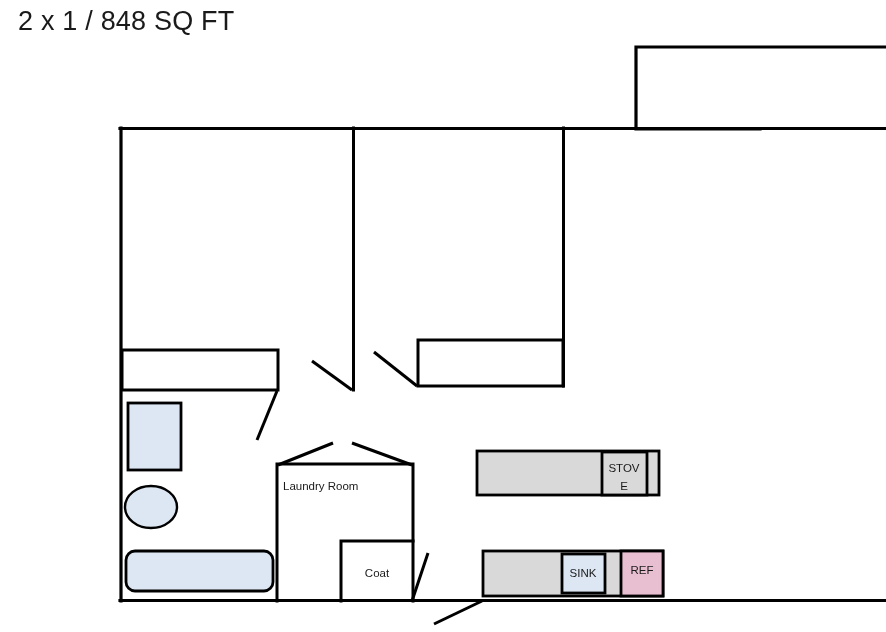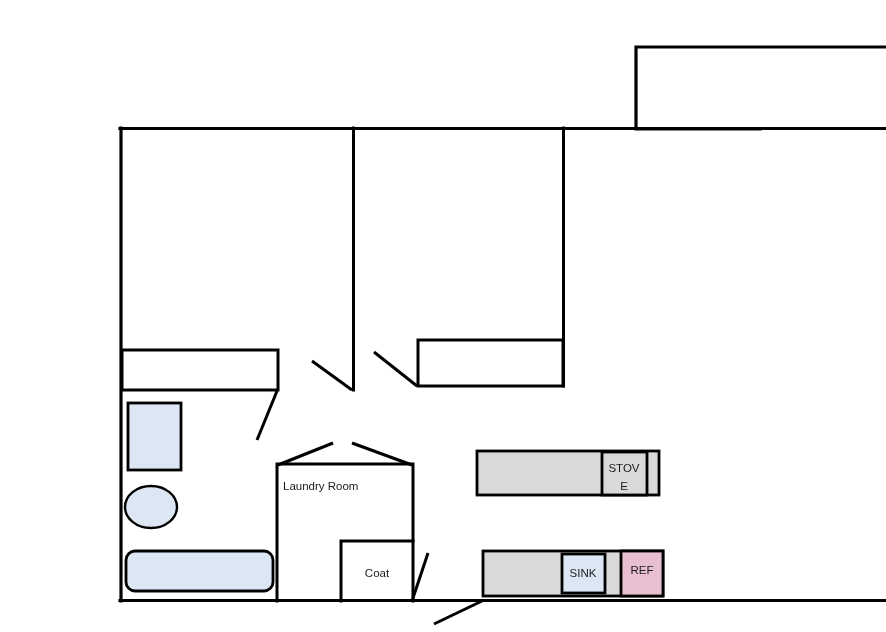--- a/index.html
+++ b/index.html
@@ -69,20 +69,21 @@
   }
   .label-text-center {
     text-anchor: middle;
   }
 </style>
 </head>
 <body>
 
 <div id="plan-root">
 
+  <div id="plan-title">2 x 1 / 848 SQ FT</div>
 
   <svg id="floorplan-svg" viewBox="0 0 886 632" xmlns="http://www.w3.org/2000/svg">
 
     <g>
       <path class="wall wall-outer" d="M 636,47 L 886,47 M 636,47 L 636,129 M 636,129 L 760,129"></path>
     </g>
 
     <g>
 
       <line class="wall wall-outer" x1="120" y1="128.5" x2="886" y2="128.5"></line>

